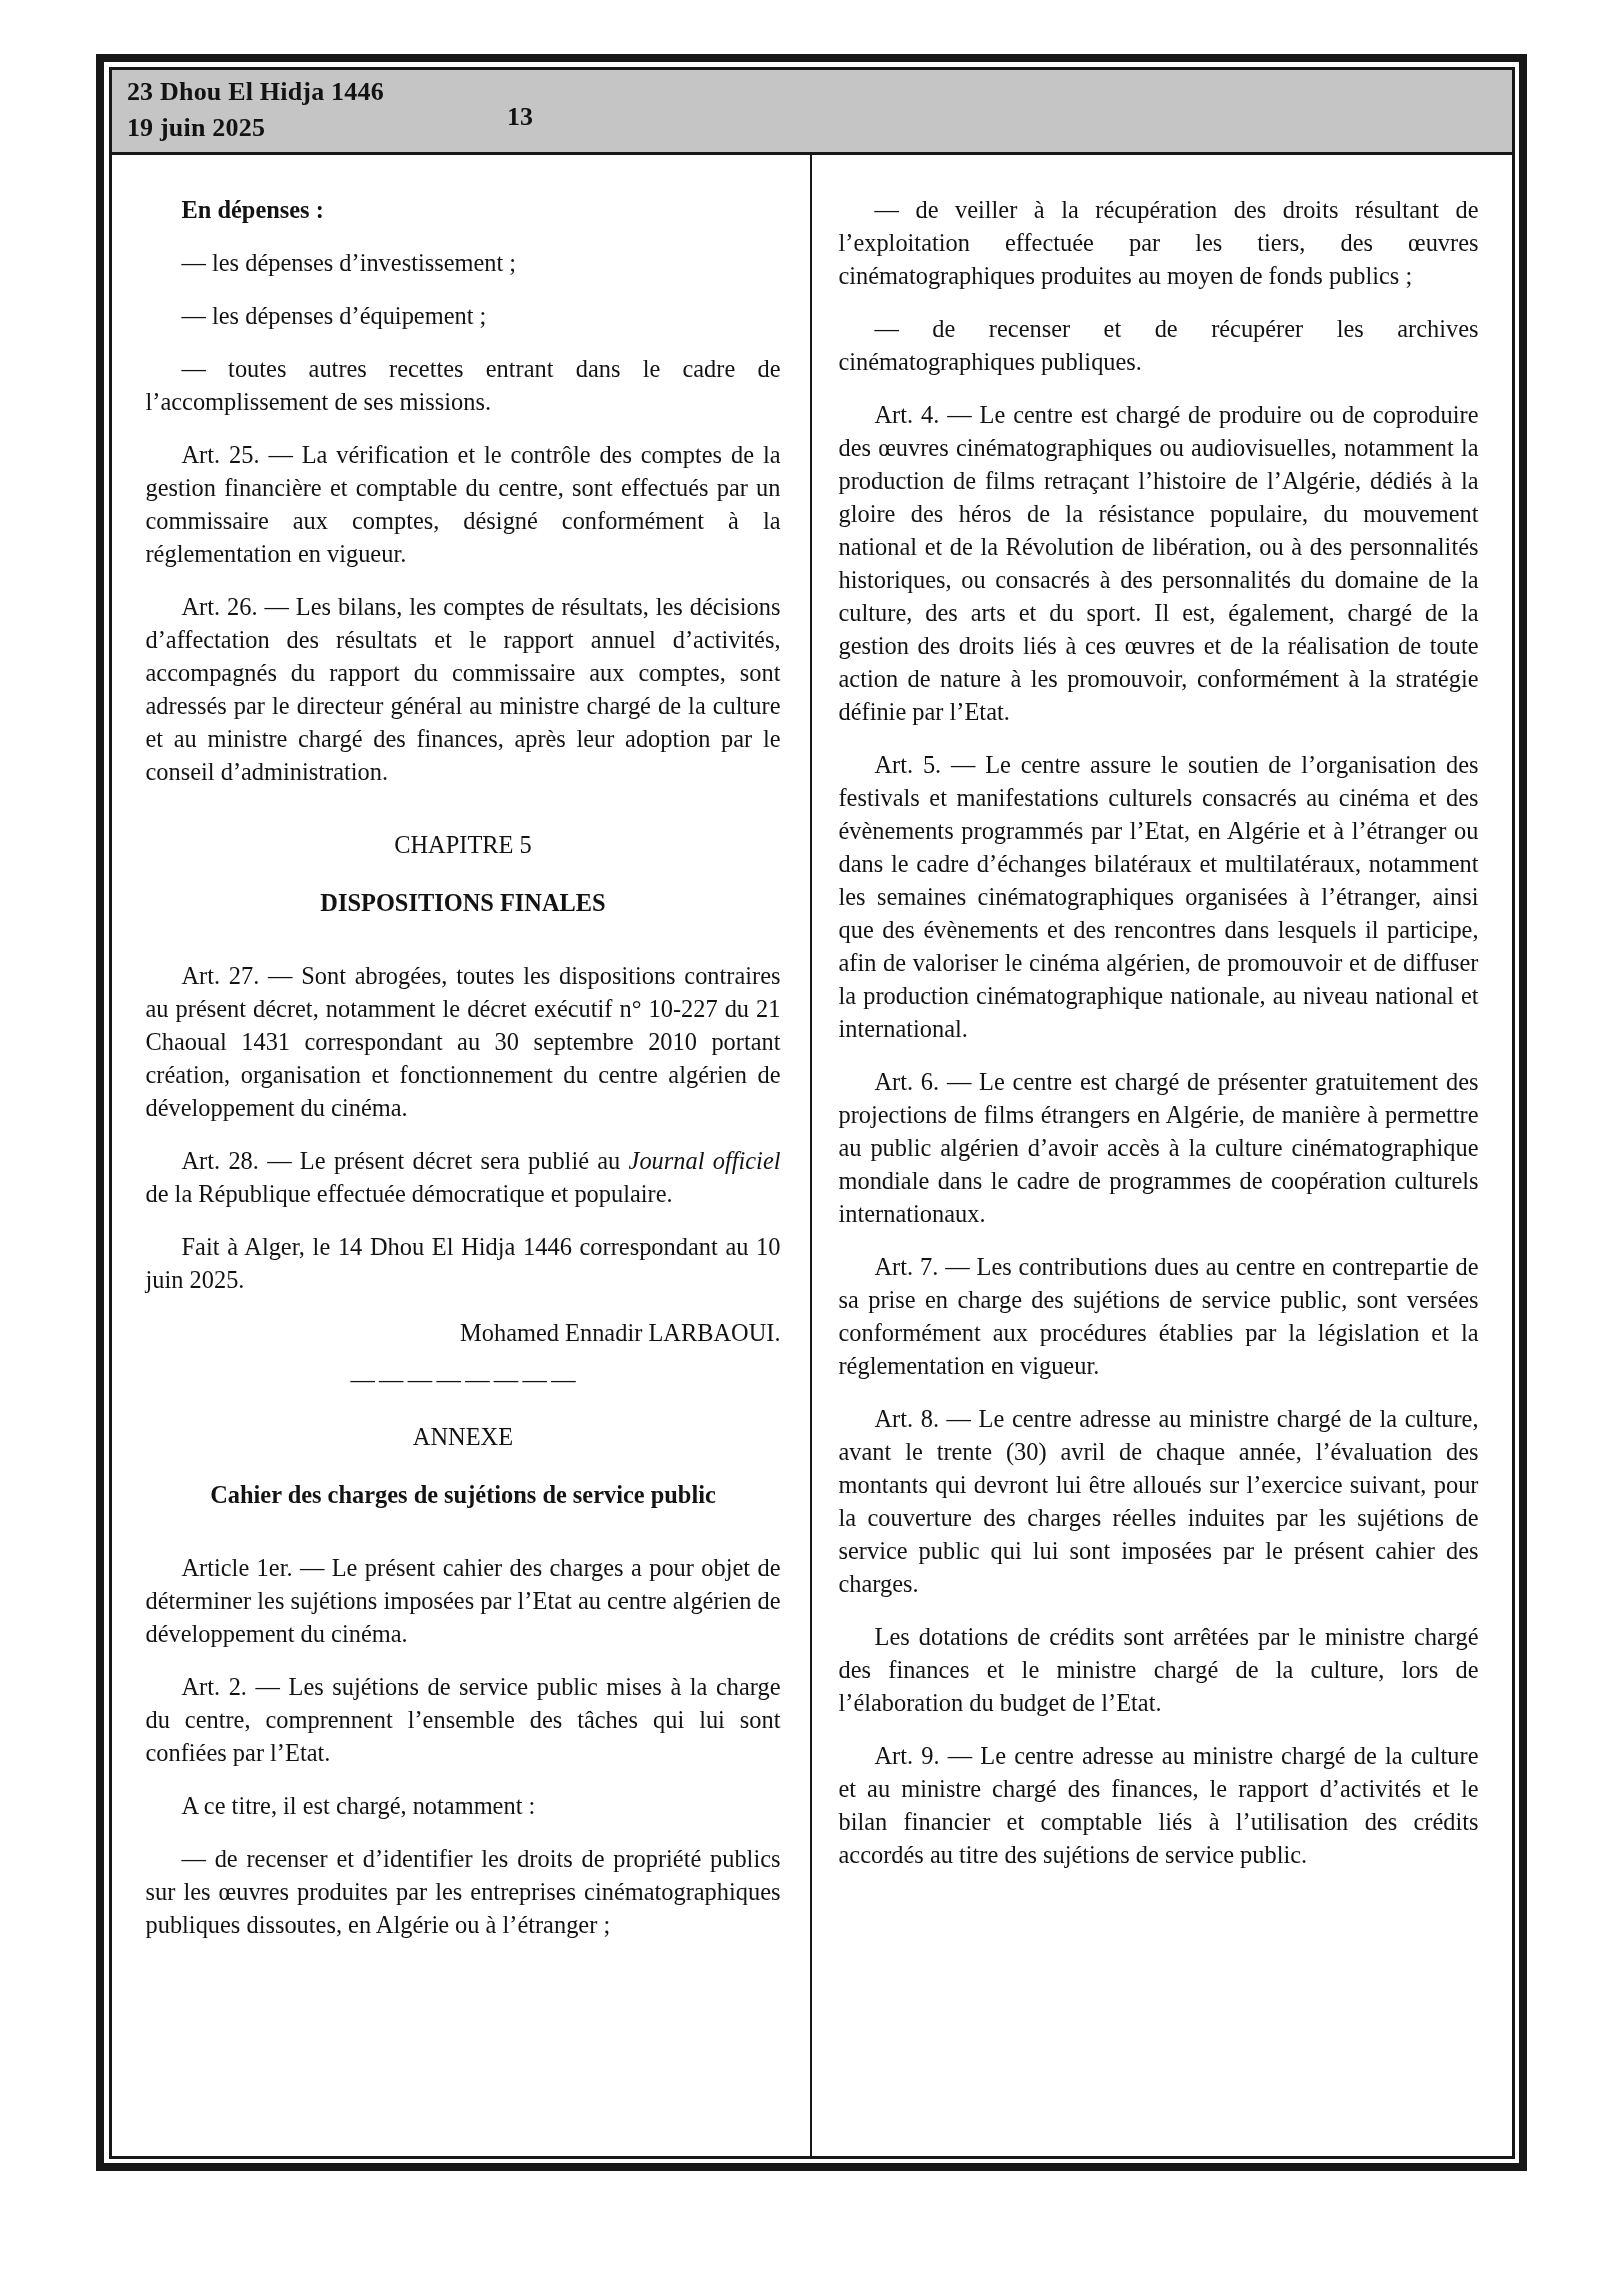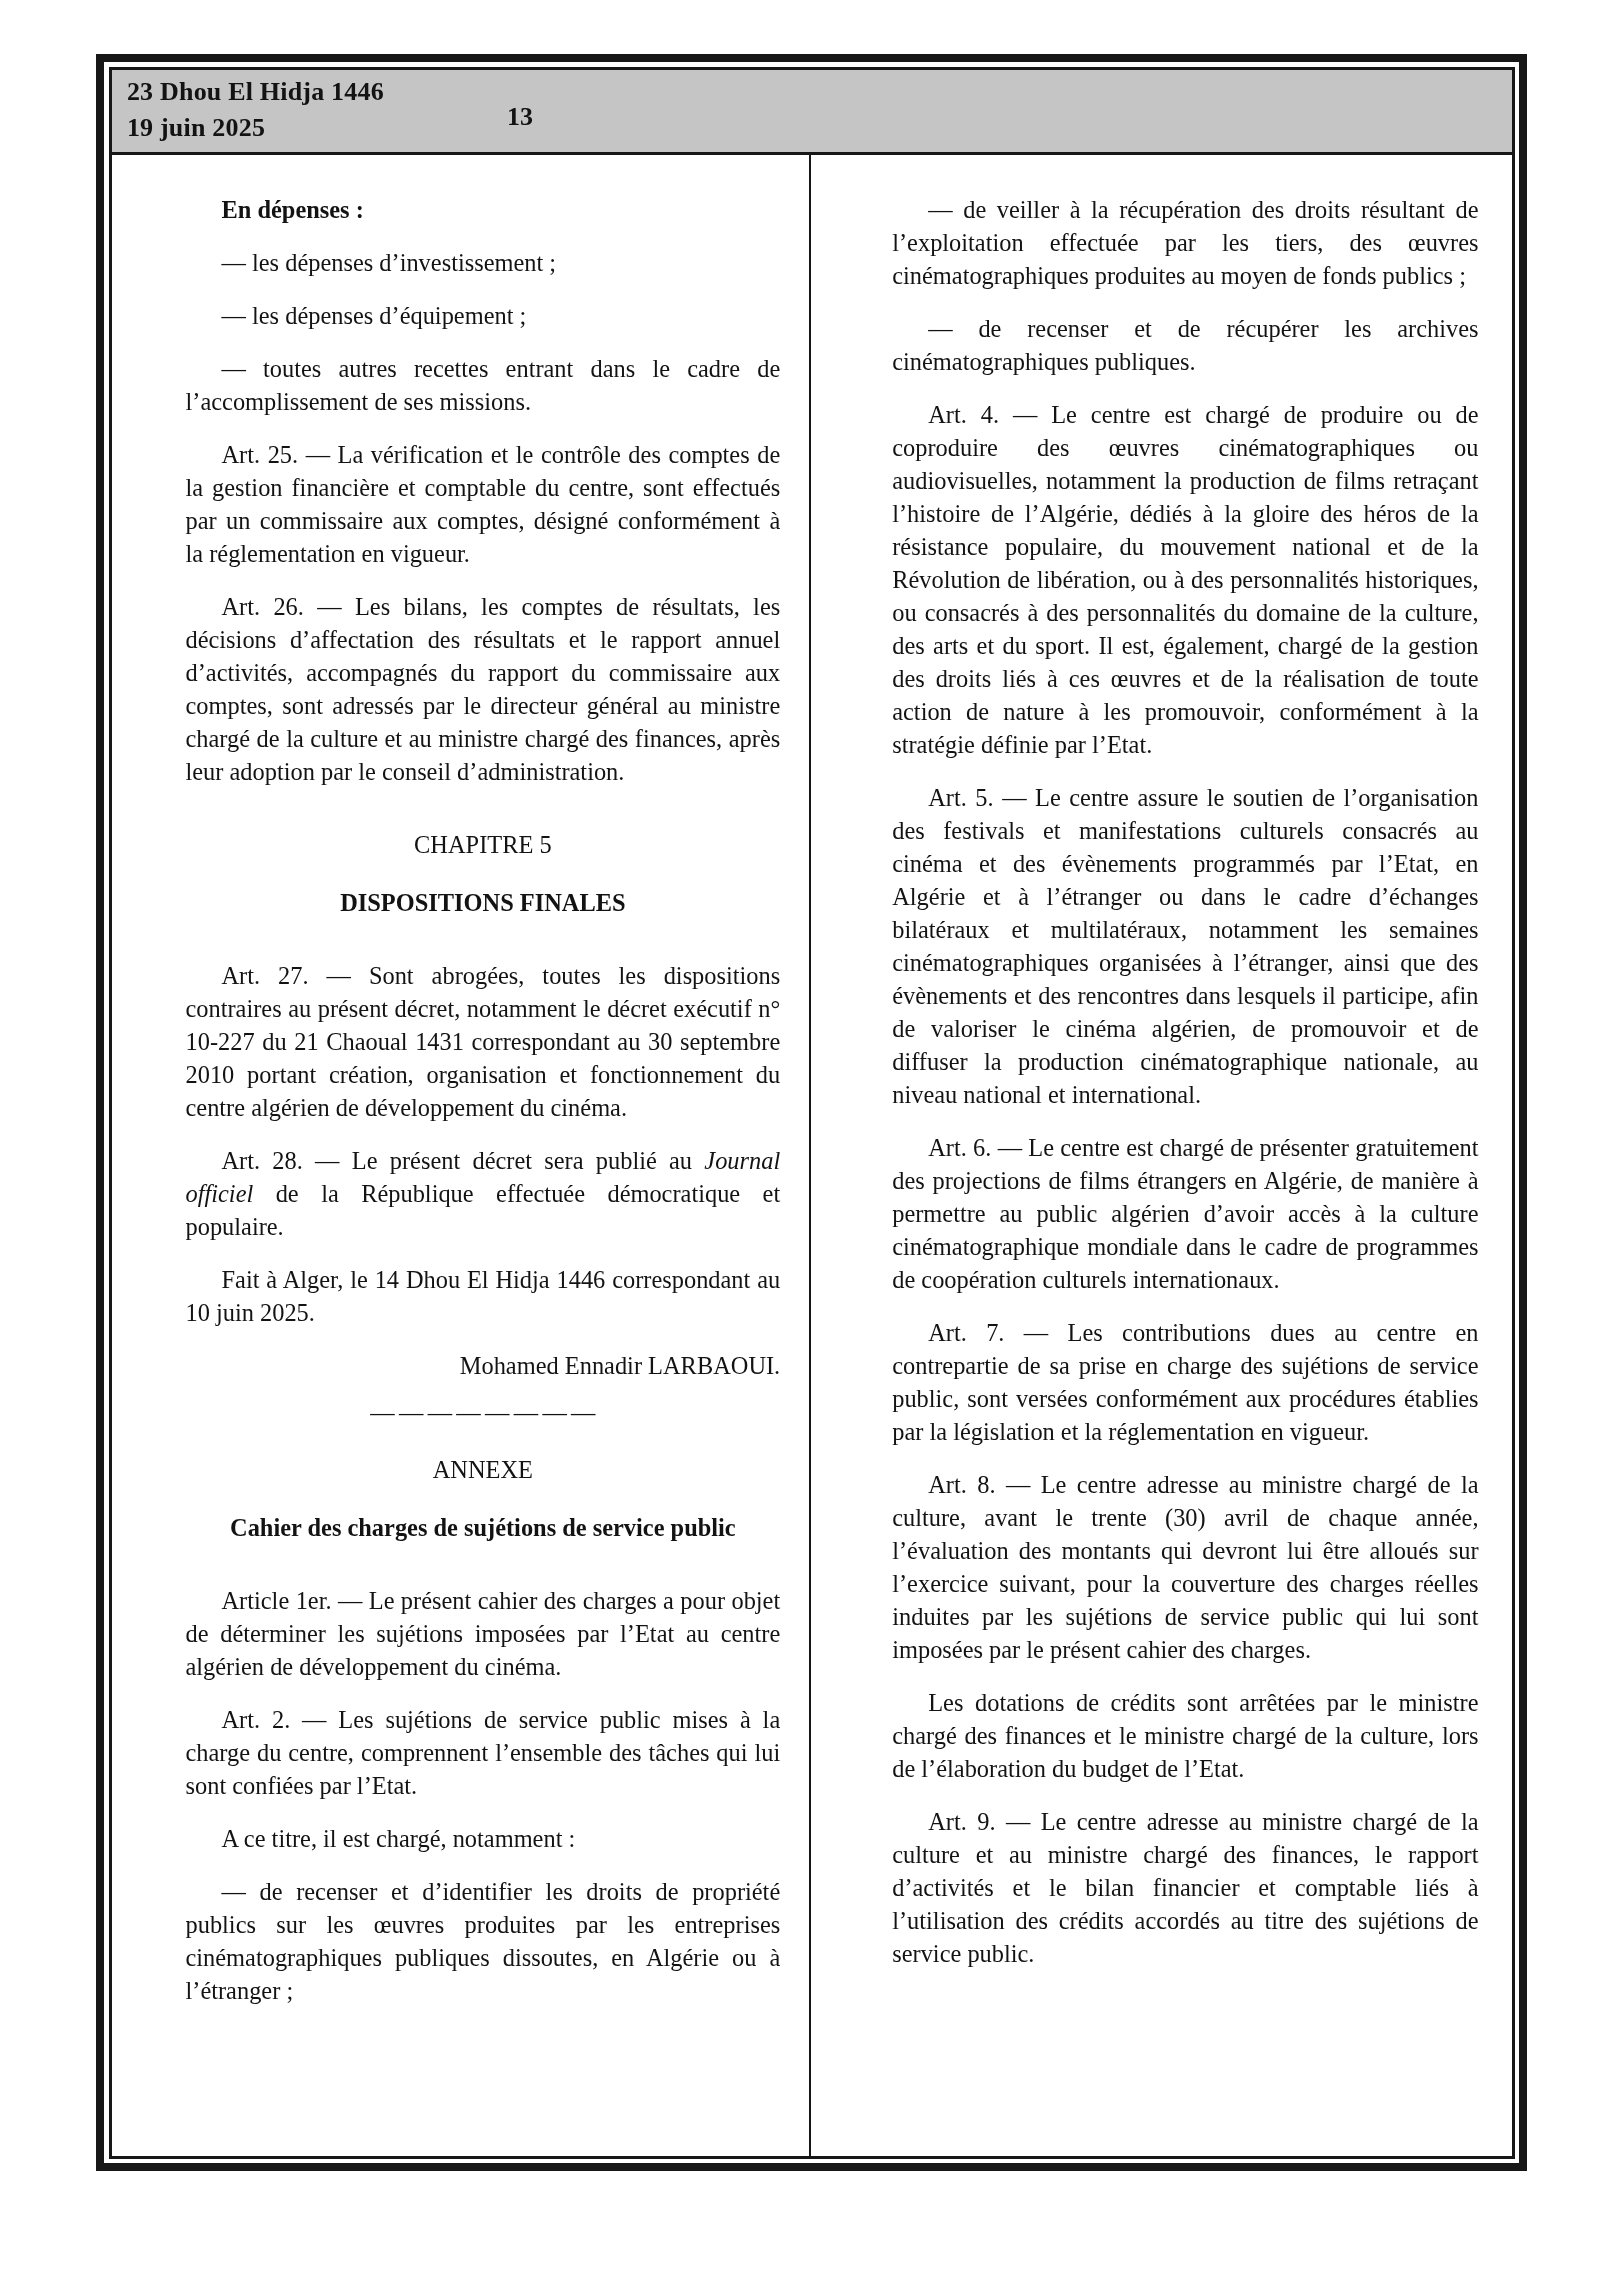--- a/index.html
+++ b/index.html
@@ -68,28 +68,27 @@
   .columns {
     flex: 1 1 auto;
     display: flex;
     overflow: hidden;
   }
   .col {
     width: 50%;
     box-sizing: border-box;
     font-size: 24.4px;
     line-height: 33px;
-    margin-left: 40px;
   }
   .col-left {
     border-right: 2.7px solid #171717;
     padding: 38px 29px 0 34px;
   }
   .col-right {
-    padding: 38px 33px 0 41px;
+    padding: 38px 33px 0 27px;
   }
   .blk { margin: 0 0 20px 0; }
   .b-para, .b-item {
     text-align: justify;
     text-indent: 36px;
   }
   .b-lead {
     font-weight: bold;
     text-indent: 36px;
   }

